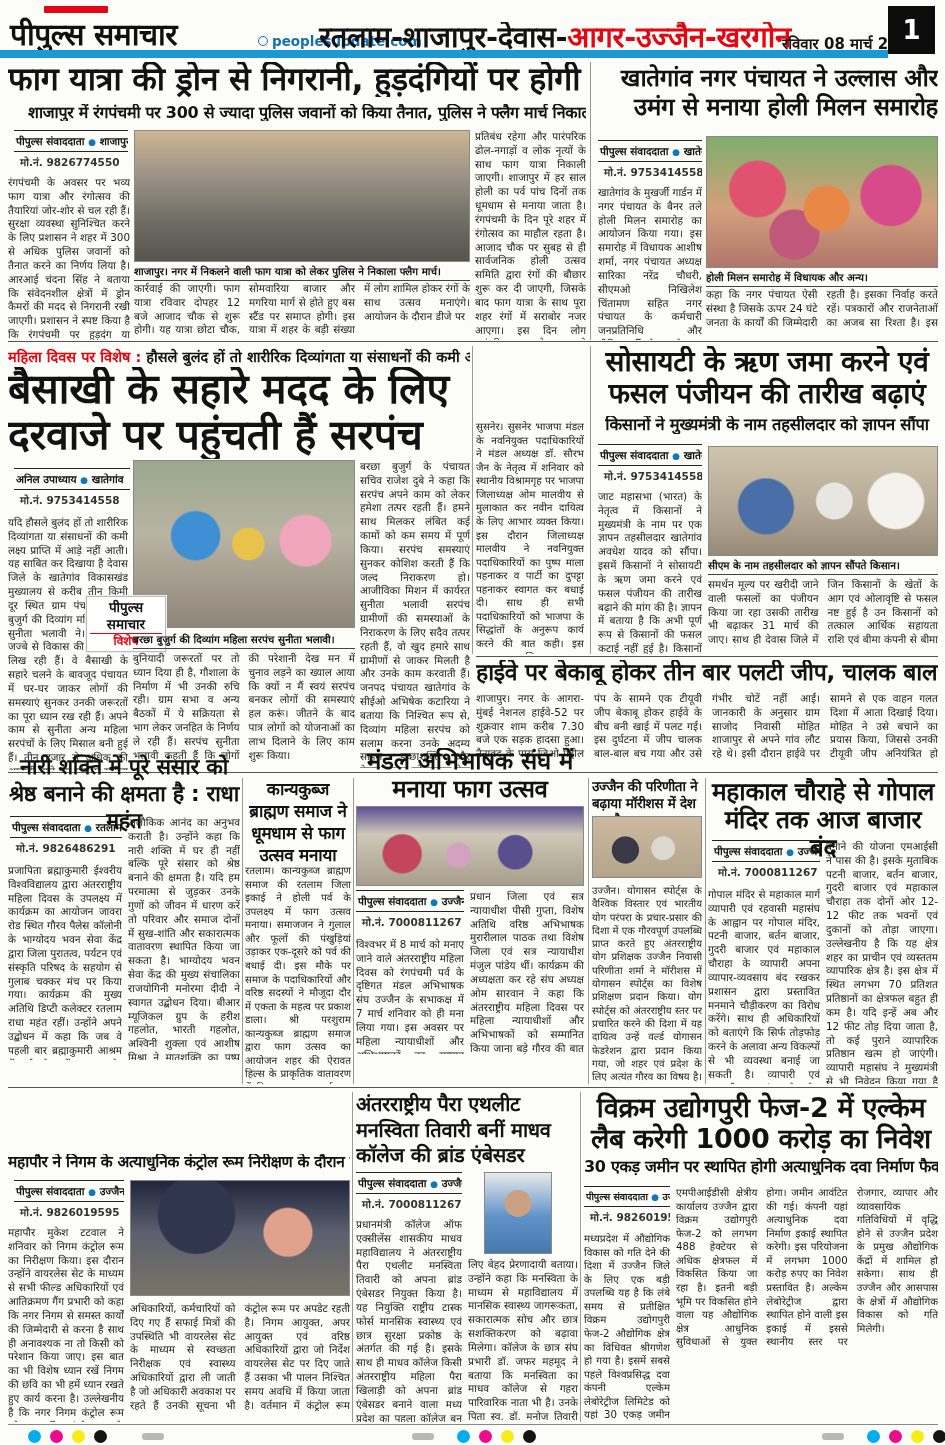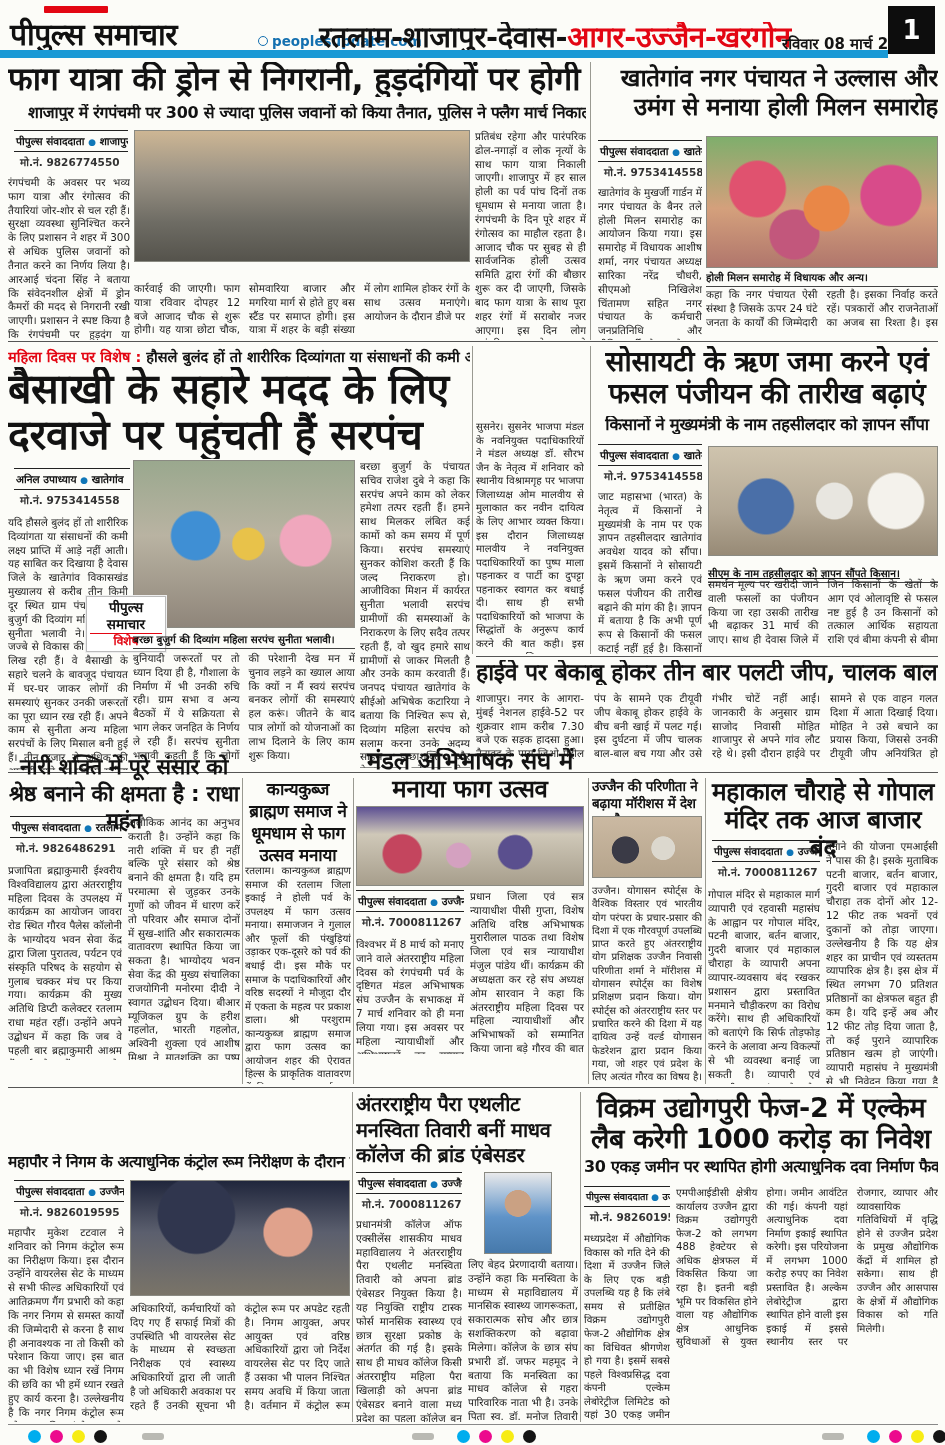--- a/index.html
+++ b/index.html
@@ -91,20 +91,21 @@
 
   <div class="abs" style="left:8px;top:62px;width:578px;height:278px;">
     <div class="abs hl" style="left:0;top:0;width:578px;font-size:32px;white-space:nowrap;">फाग यात्रा की ड्रोन से निगरानी, हुड़दंगियों पर होगी कार्रवाई</div>
     <div class="abs hl" style="left:20px;top:42px;width:558px;font-size:16px;white-space:nowrap;">शाजापुर में रंगपंचमी पर 300 से ज्यादा पुलिस जवानों को किया तैनात, पुलिस ने फ्लैग मार्च निकाला</div>
     <div class="abs byline" style="left:6px;top:68px;width:114px;">
       <div class="row1"><span>पीपुल्स संवाददाता</span> <span class="dot">●</span> <span>शाजापुर</span></div>
       <div class="row2">मो.नं. 9826774550</div>
     </div>
     <div class="abs bt" style="left:0;top:114px;width:122px;height:164px;">रंगपंचमी के अवसर पर भव्य फाग यात्रा और रंगोत्सव की तैयारियां जोर-शोर से चल रही हैं। सुरक्षा व्यवस्था सुनिश्चित करने के लिए प्रशासन ने शहर में 300 से अधिक पुलिस जवानों को तैनात करने का निर्णय लिया है। आरआई चंदना सिंह ने बताया कि संवेदनशील क्षेत्रों में ड्रोन कैमरों की मदद से निगरानी रखी जाएगी। प्रशासन ने स्पष्ट किया है कि रंगपंचमी पर हुड़दंग या अव्यवस्था फैलाने वालों के खिलाफ सख्त</div>
     <div class="abs ph ph-police" style="left:126px;top:68px;width:336px;height:132px;"></div>
+    <div class="abs caption" style="left:126px;top:202px;width:336px;">शाजापुर। नगर में निकलने वाली फाग यात्रा को लेकर पुलिस ने निकाला फ्लैग मार्च।</div>
     <div class="abs bt cols-3" style="left:126px;top:220px;width:336px;height:58px;">कार्रवाई की जाएगी। फाग यात्रा रविवार दोपहर 12 बजे आजाद चौक से शुरू होगी। यह यात्रा छोटा चौक, सोमवारिया बाजार और मगरिया मार्ग से होते हुए बस स्टैंड पर समाप्त होगी। इस यात्रा में शहर के बड़ी संख्या में लोग शामिल होकर रंगों के साथ उत्सव मनाएंगे। आयोजन के दौरान डीजे पर</div>
     <div class="abs bt" style="left:467px;top:68px;width:111px;height:210px;">प्रतिबंध रहेगा और पारंपरिक ढोल-नगाड़ों व लोक नृत्यों के साथ फाग यात्रा निकाली जाएगी। शाजापुर में हर साल होली का पर्व पांच दिनों तक धूमधाम से मनाया जाता है। रंगपंचमी के दिन पूरे शहर में रंगोत्सव का माहौल रहता है। आजाद चौक पर सुबह से ही सार्वजनिक होली उत्सव समिति द्वारा रंगों की बौछार शुरू कर दी जाएगी, जिसके बाद फाग यात्रा के साथ पूरा शहर रंगों में सराबोर नजर आएगा। इस दिन लोग पारंपरिक रूप से एक-दूसरे पर रंग-गुलाल लगाकर त्योहार मनाते हैं।</div>
   </div>
   <div class="abs vrule" style="left:590px;top:62px;height:278px;"></div>
 
   <div class="abs" style="left:596px;top:62px;width:342px;height:278px;">
     <div class="abs hl center" style="left:0;top:2px;width:342px;font-size:24px;line-height:1.2;text-align:right;">खातेगांव नगर पंचायत ने उल्लास और उमंग से मनाया होली मिलन समारोह</div>
     <div class="abs byline" style="left:2px;top:78px;width:104px;">
       <div class="row1"><span>पीपुल्स संवाददाता</span> <span class="dot">●</span> <span>खातेगांव</span></div>
       <div class="row2">मो.नं. 9753414558</div>
@@ -144,21 +145,21 @@
 
   <div class="abs" style="left:596px;top:346px;width:342px;height:308px;">
     <div class="abs hl center" style="left:0;top:0;width:342px;font-size:28px;line-height:1.15;">सोसायटी के ऋण जमा करने एवं फसल पंजीयन की तारीख बढ़ाएं</div>
     <div class="abs hl center" style="left:0;top:70px;width:342px;font-size:16.5px;white-space:nowrap;">किसानों ने मुख्यमंत्री के नाम तहसीलदार को ज्ञापन सौंपा</div>
     <div class="abs byline" style="left:2px;top:98px;width:104px;">
       <div class="row1"><span>पीपुल्स संवाददाता</span> <span class="dot">●</span> <span>खातेगांव</span></div>
       <div class="row2">मो.नं. 9753414558</div>
     </div>
     <div class="abs bt" style="left:2px;top:144px;width:104px;height:164px;">जाट महासभा (भारत) के नेतृत्व में किसानों ने मुख्यमंत्री के नाम पर एक ज्ञापन तहसीलदार खातेगांव अवधेश यादव को सौंपा। इसमें किसानों ने सोसायटी के ऋण जमा करने एवं फसल पंजीयन की तारीख बढ़ाने की मांग की है। ज्ञापन में बताया है कि अभी पूर्ण रूप से किसानों की फसल कटाई नहीं हुई है। किसानों की फसल खेतों में खड़ी है। ऐसे में किसानों के पास सोसायटी का ऋण जमा करने के लिए राशि भी नहीं है। इसलिए ऋण जमा करने की तारीख बढ़ाई जाए। वहीं</div>
     <div class="abs ph ph-memo" style="left:112px;top:100px;width:230px;height:110px;"></div>
-    <div class="abs caption" style="left:112px;top:220px;width:230px;text-decoration:underline;">सीएम के नाम तहसीलदार को ज्ञापन सौंपते किसान।</div>
+    <div class="abs caption" style="left:112px;top:212px;width:230px;">सीएम के नाम तहसीलदार को ज्ञापन सौंपते किसान।</div>
     <div class="abs bt cols-2" style="left:112px;top:232px;width:230px;height:76px;">समर्थन मूल्य पर खरीदी जाने वाली फसलों का पंजीयन किया जा रहा उसकी तारीख भी बढ़ाकर 31 मार्च की जाए। साथ ही देवास जिले में जिन किसानों के खेतों के आग एवं ओलावृष्टि से फसल नष्ट हुई है उन किसानों को तत्काल आर्थिक सहायता राशि एवं बीमा कंपनी से बीमा राशि दिलाई जाए। इस दौरान कैलाश पटेल, राजेश जाट, बलराम पटेल, राजेश बिश्नोई, देवीलाल खदाव, कपिल जाट, सेटी जाट एवं अन्य किसान मौजूद थे।</div>
   </div>
   <div class="abs hrule" style="left:476px;top:656px;width:462px;height:1px;"></div>
 
   <div class="abs" style="left:476px;top:660px;width:462px;height:108px;">
     <div class="abs hl center" style="left:0;top:0;width:462px;font-size:23px;white-space:nowrap;">हाईवे पर बेकाबू होकर तीन बार पलटी जीप, चालक बाल-बाल बचा</div>
     <div class="abs bt cols-4" style="left:0;top:32px;width:462px;height:76px;">शाजापुर। नगर के आगरा-मुंबई नेशनल हाईवे-52 पर शुक्रवार शाम करीब 7.30 बजे एक सड़क हादसा हुआ। नैनावद के पास जिओ पेट्रोल पंप के सामने एक टीयूवी जीप बेकाबू होकर हाईवे के बीच बनी खाई में पलट गई। इस दुर्घटना में जीप चालक बाल-बाल बच गया और उसे गंभीर चोटें नहीं आईं। जानकारी के अनुसार ग्राम साजोद निवासी मोहित शाजापुर से अपने गांव लौट रहे थे। इसी दौरान हाईवे पर सामने से एक वाहन गलत दिशा में आता दिखाई दिया। मोहित ने उसे बचाने का प्रयास किया, जिससे उनकी टीयूवी जीप अनियंत्रित हो गई। जीप सड़क से नीचे उतरकर खाई में जा गिरी और तीन बार पलटी खाई। दुर्घटना होते ही आसपास मौजूद स्थानीय लोग मौके पर पहुंचे और चालक मोहित को जीप से सुरक्षित बाहर निकालने में मदद की। नैनावद चौकी प्रभारी जीएस सिंह ने बताया कि हादसे की सूचना मिलते ही पुलिस टीम को मौके पर भेजा गया है।</div>
   </div>
   <div class="abs hrule" style="left:8px;top:772px;width:930px;"></div>
 

